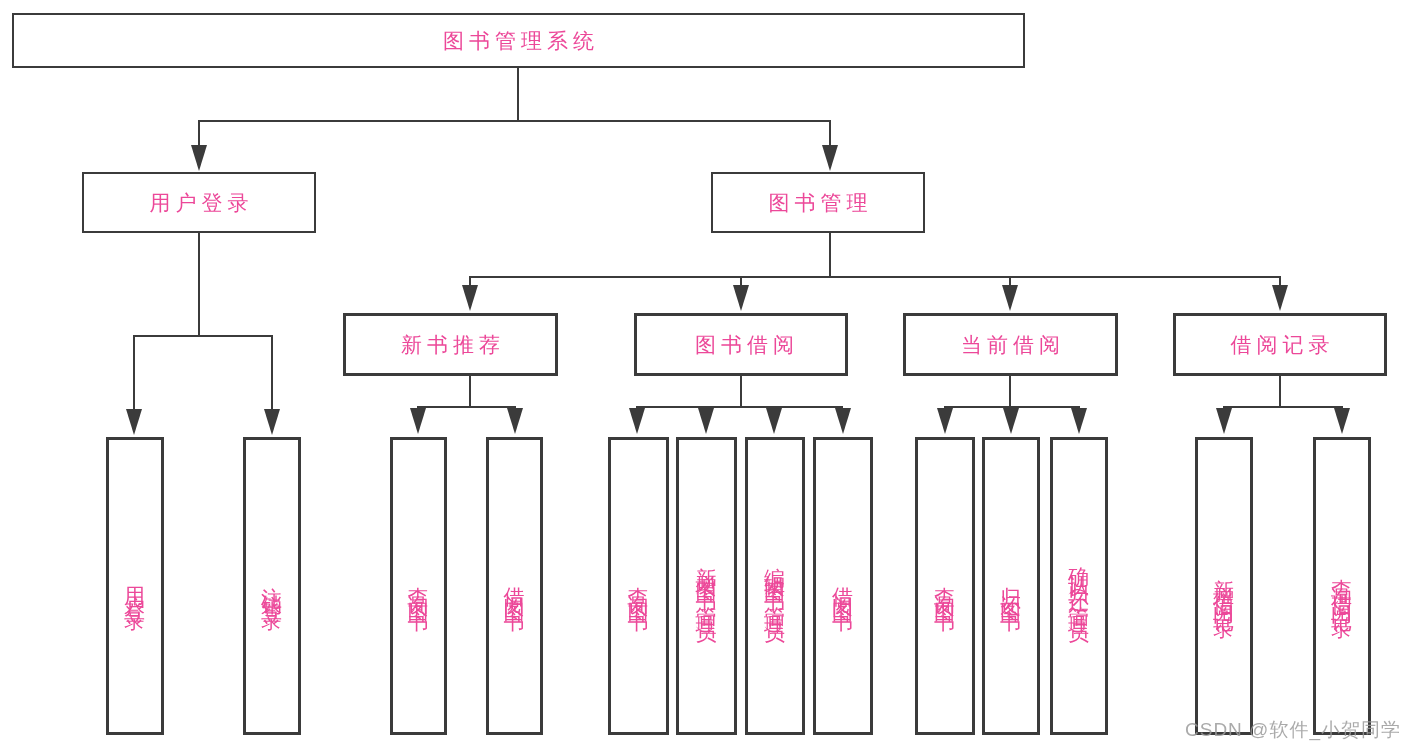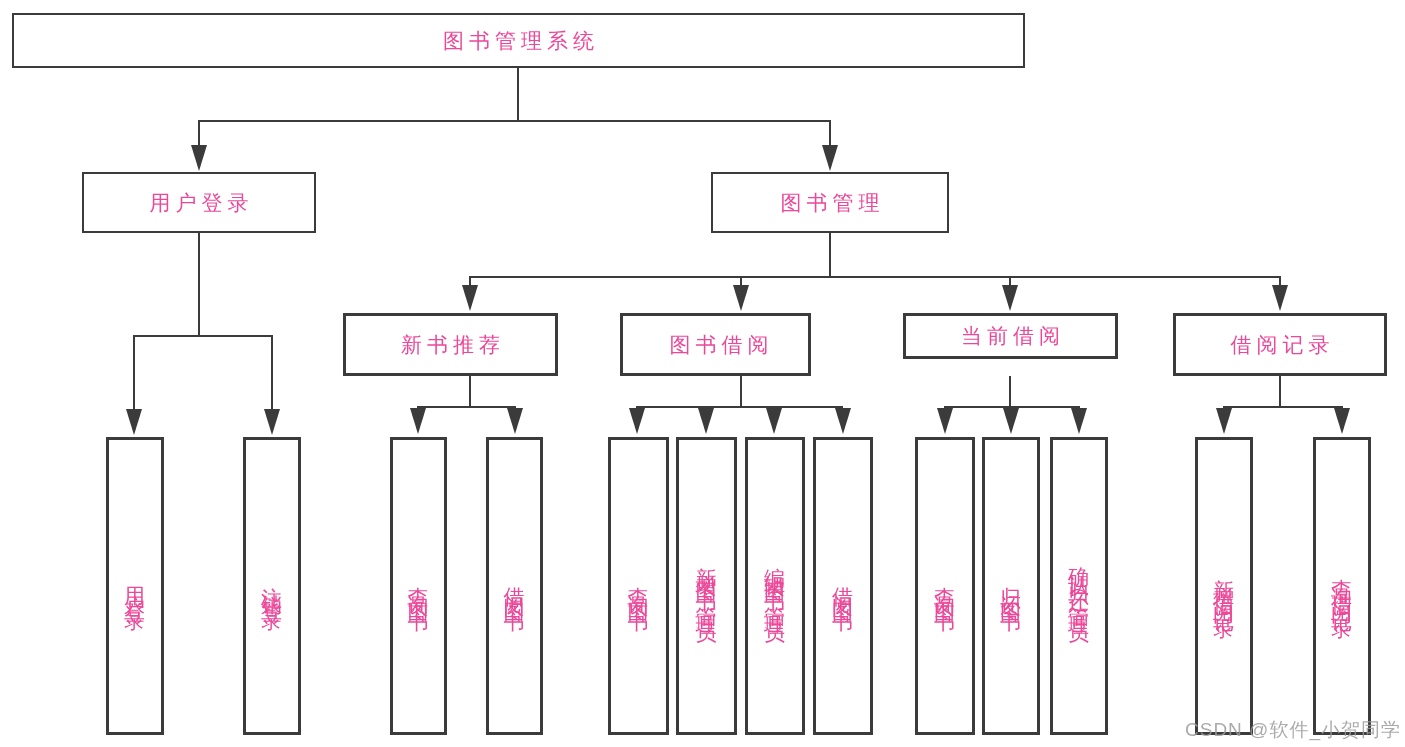--- a/index.html
+++ b/index.html
@@ -59,31 +59,31 @@
 
 <div class="stage">
 
   <div class="box root-box" style="left:12px;top:13px;width:1013px;height:55px;">
     <span class="hlabel">图书管理系统</span>
   </div>
 
   <div class="box l2-box" style="left:82px;top:172px;width:234px;height:61px;">
     <span class="hlabel">用户登录</span>
   </div>
-  <div class="box l2-box" style="left:711px;top:172px;width:238px;height:61px;">
+  <div class="box l2-box" style="left:711px;top:172px;width:214px;height:61px;">
     <span class="hlabel">图书管理</span>
   </div>
 
   <div class="box" style="left:343px;top:313px;width:215px;height:63px;">
     <span class="hlabel">新书推荐</span>
   </div>
-  <div class="box" style="left:620px;top:313px;width:191px;height:63px;padding-left:7px;">
+  <div class="box" style="left:634px;top:313px;width:214px;height:63px;padding-left:7px;">
     <span class="hlabel">图书借阅</span>
   </div>
-  <div class="box" style="left:903px;top:313px;width:215px;height:46px;">
+  <div class="box" style="left:903px;top:313px;width:215px;height:63px;">
     <span class="hlabel">当前借阅</span>
   </div>
   <div class="box" style="left:1173px;top:313px;width:214px;height:63px;">
     <span class="hlabel">借阅记录</span>
   </div>
 
   <div class="box" style="left:106px;top:437px;width:58px;height:298px;">
     <span class="vlabel">用户登录</span>
   </div>
   <div class="box" style="left:243px;top:437px;width:58px;height:298px;">

